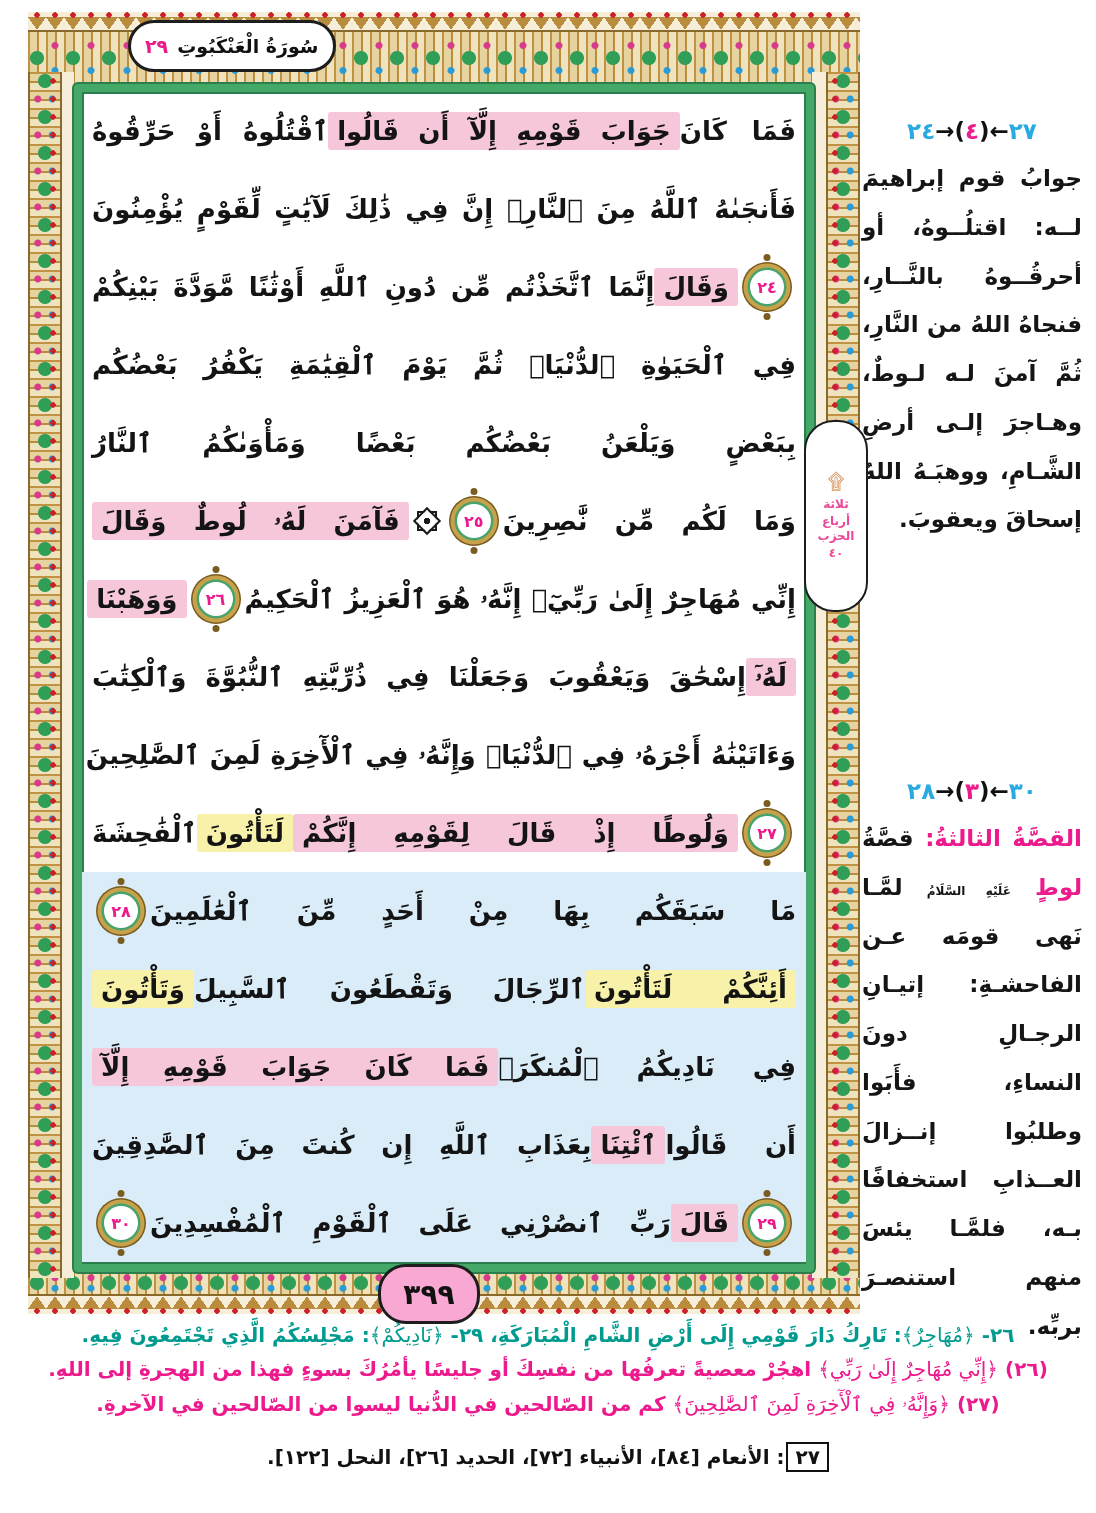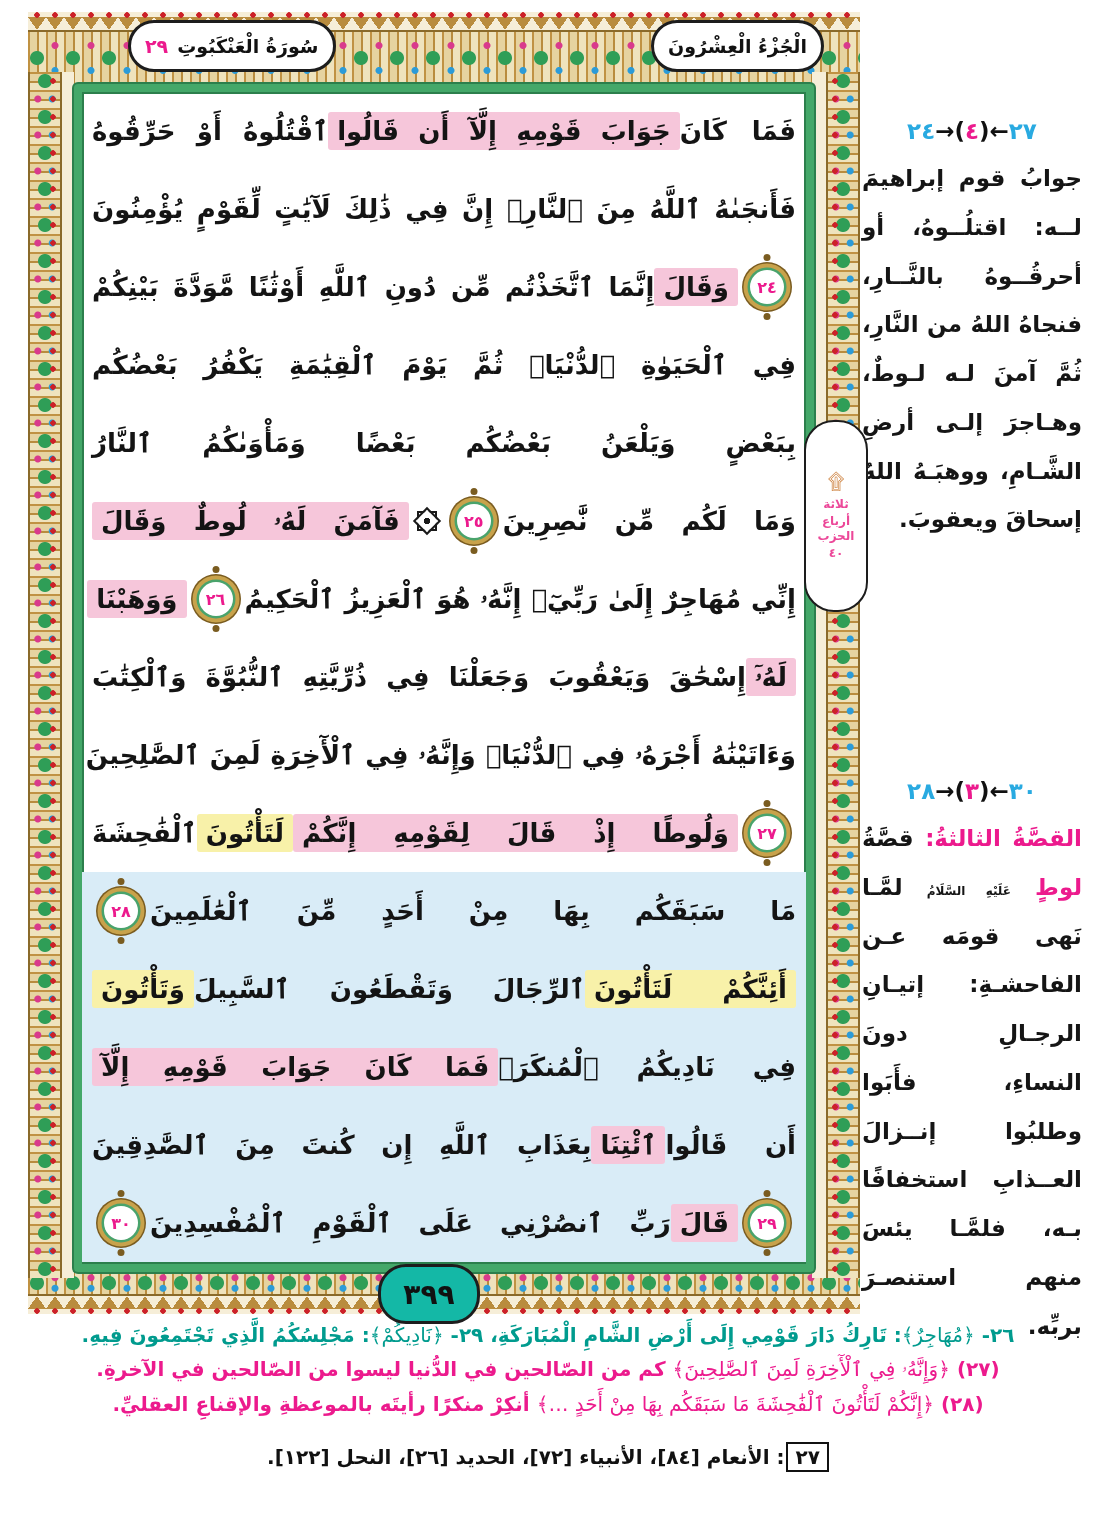--- a/index.html
+++ b/index.html
@@ -75,21 +75,21 @@
   .rubstar::before,.rubstar::after{content:'';position:absolute;inset:2px;border:2px solid #1a1a1a;background:#fff;}
   .rubstar::after{transform:rotate(45deg);background:radial-gradient(circle,#1a1a1a 0 3px,#fff 3.5px);}
 
   
   .hizb-marker{position:absolute;right:-8px;top:408px;width:60px;height:188px;background:#fff;border:2.5px solid #1d1d1d;
     border-radius:30px;z-index:6;display:flex;flex-direction:column;align-items:center;justify-content:center;gap:2px;}
   .hizb-marker .finial{font-size:22px;color:#c8742a;line-height:1;margin-bottom:2px;}
   .hizb-marker .t{font-size:12px;font-weight:700;color:#ec4899;line-height:1.25;text-align:center;}
 
   
-  .pagenum{position:absolute;left:350px;bottom:-10px;width:96px;height:54px;background:#14b8a6;border:3px solid #1d1d1d;
+  .pagenum{position:absolute;left:350px;bottom:-10px;width:96px;height:54px;background:#f9a8d4;border:3px solid #1d1d1d;
     border-radius:28px;display:flex;align-items:center;justify-content:center;font-size:28px;font-weight:700;color:#111;z-index:6;}
 
   
   .margin-col{position:absolute;left:862px;top:0;width:226px;height:1302px;}
   .mnote{position:absolute;left:0;right:6px;}
   .mnote-head{direction:ltr;text-align:center;font-size:23px;font-weight:700;color:#29aae1;margin-bottom:10px;letter-spacing:1px;}
   .mnote-head .arrow{color:#111;} .mnote-head .paren{color:#111;} .mnote-head .cnt{color:#ec1a8d;}
   .mnote-body{direction:rtl;text-align:justify;font-size:23px;font-weight:700;color:#151515;line-height:2.12;}
   .mnote-body .mag{color:#ec1a8d;}
   .mnote-body .salam{font-size:12px;font-weight:700;}
@@ -123,23 +123,20 @@
     </div>
     <div class="band band-right">
       <div class="orn-v"></div>
       <div class="vspikes"></div>
     </div>
 
     <div class="cartouche cart-surah">
       <span>سُورَةُ الْعَنْكَبُوتِ</span>
       <span class="num-pink">٢٩</span>
     </div>
-    <div class="cartouche cart-juz">
-      <span>الْجُزْءُ الْعِشْرُونَ</span>
-    </div>
 
     <div class="green-frame">
       <div class="quran-area">
           <div class="qline">
             <span class="qseg" style="flex-grow: 2;">
               <span class="qword">فَمَا</span>
               <span class="qword">كَانَ</span>
             </span>
             <span class="qseg hl-p" style="flex-grow: 5;">
               <span class="qword">جَوَابَ</span>
@@ -371,18 +368,18 @@
         <div class="mnote-body"><span>جوابُ قوم إبراهيمَ لــه: اقتلُــوهُ، أو أحرقُــوهُ بالنَّــارِ، فنجاهُ اللهُ من النَّارِ، ثُمَّ آمنَ لـه لـوطٌ، وهـاجرَ إلـى أرضِ الشَّـامِ، ووهبَـهُ اللهُ إسحاقَ ويعقوبَ.</span></div>
       </div>
       <div class="mnote" style="top: 778px;">
         <div class="mnote-head"><span>٣٠</span><span class="arrow">←</span><span class="paren">(</span><span class="cnt">٣</span><span class="paren">)</span><span class="arrow">→</span><span>٢٨</span></div>
         <div class="mnote-body"><span class="mag">القصَّةُ الثالثةُ: </span><span>قصَّةُ </span><span class="mag">لوطٍ </span><span class="salam">عَلَيْهِ السَّلَامُ</span><span> لمَّـا نَهى قومَه عـن الفاحشـةِ: إتيـانِ الرجـالِ دونَ النساءِ، فأَبَوا وطلبُوا إنــزالَ العــذابِ استخفافًا بـه، فلمَّـا يئسَ منهم استنصـرَ بربِّه.</span></div>
       </div>
     </div>
 
   <div class="footnotes">
       <div class="fnote c-t"><span>٢٦- </span><span class="q">﴿مُهَاجِرٌ﴾</span><span>: تَارِكُ دَارَ قَوْمِي إِلَى أَرْضِ الشَّامِ الْمُبَارَكَةِ، </span><span>٢٩- </span><span class="q">﴿نَادِيكُمْ﴾</span><span>: مَجْلِسُكُمُ الَّذِي تَجْتَمِعُونَ فِيهِ.</span></div>
+      <div class="fnote c-m"><span>(٢٦) </span><span class="q">﴿إِنِّي مُهَاجِرٌ إِلَىٰ رَبِّي﴾</span><span> اهجُرْ معصيةً تعرفُها من نفسِكَ أو جليسًا يأمُرُكَ بسوءٍ فهذا من الهجرةِ إلى اللهِ.</span></div>
       <div class="fnote c-m"><span>(٢٧) </span><span class="q">﴿وَإِنَّهُۥ فِي ٱلْأٓخِرَةِ لَمِنَ ٱلصَّٰلِحِينَ﴾</span><span> كم من الصّالحين في الدُّنيا ليسوا من الصّالحين في الآخرةِ.</span></div>
-      <div class="fnote c-m"><span>(٢٨) </span><span class="q">﴿إِنَّكُمْ لَتَأْتُونَ ٱلْفَٰحِشَةَ مَا سَبَقَكُم بِهَا مِنْ أَحَدٍ …﴾</span><span> أنكِرْ منكرًا رأيتَه بالموعظةِ والإقناعِ العقليِّ.</span></div>
       <div class="fnote c-k"><span class="boxed">٢٧</span><span>: الأنعام [٨٤]، الأنبياء [٧٢]، الحديد [٢٦]، النحل [١٢٢].</span></div>
     </div>
 
 </div>
 
 </body></html>

